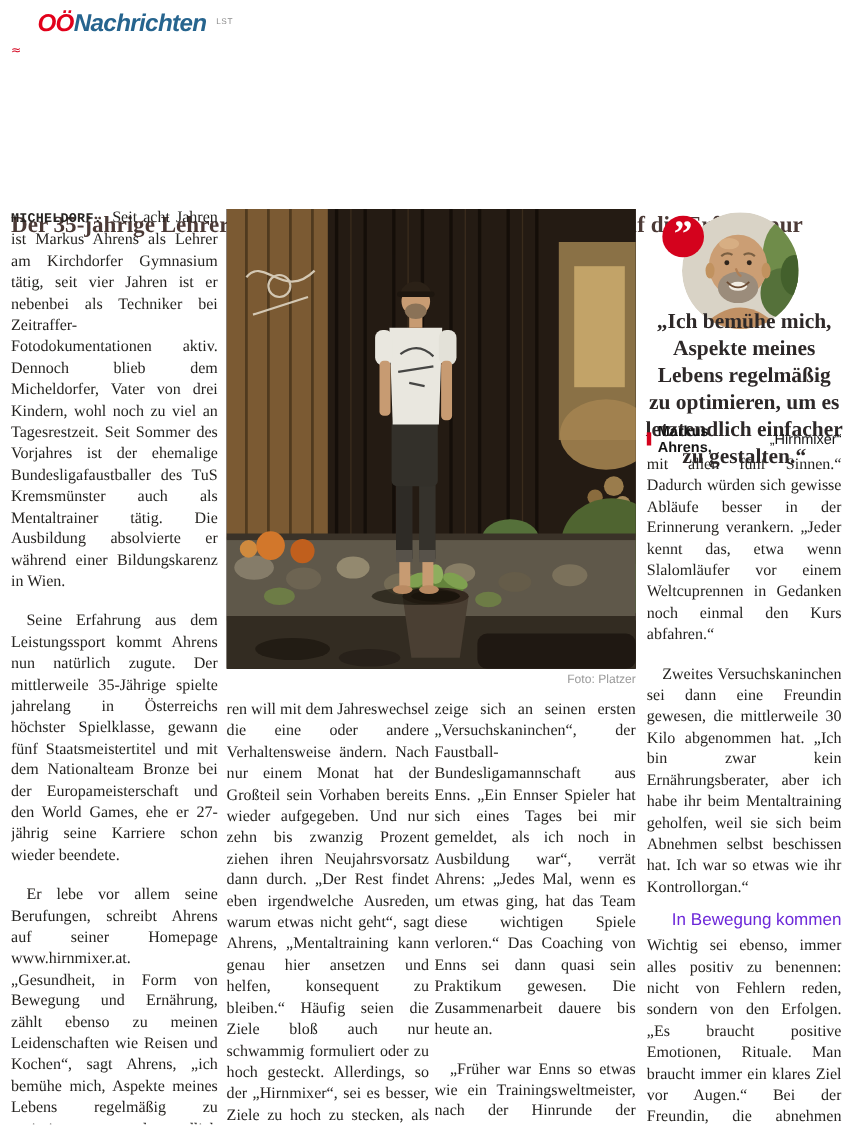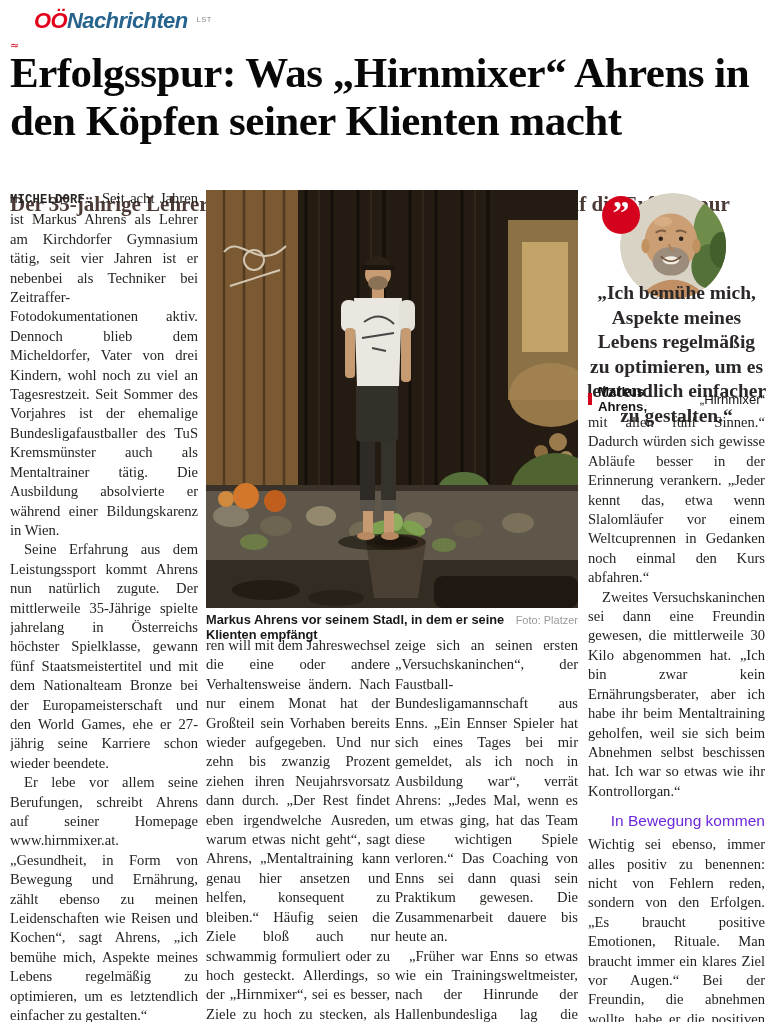--- a/index.html
+++ b/index.html
@@ -25,21 +25,21 @@
               color:#080808; }
   .subheadline { position:absolute; top:151px; left:10px; width:756px;
                  font-size:21px; line-height:25px; color:#4b3a36;margin-top:41px; }
   
   .col { position:absolute; overflow:hidden; font-size:14.6px; line-height:19.4px;
          text-align:justify; color:#262421; }
   .col1 { left:10px;  top:189px; width:188px; height:833px; }
   .col2 { left:206px; top:636px; width:184px; height:386px; }
   .col3 { left:395px; top:636px; width:183px; height:386px; }
   .col4 { left:588px; top:413px; width:177px; height:609px; }
-  .col p.indent { text-indent:14px; }
+  .col p.indent { text-indent:14px;margin-top:16px; }
   .col p.flush, .col p.lead { text-indent:0; }
   .lead-span { font-family:Liberation Mono, monospace; font-weight:bold;
                font-size:12.2px; letter-spacing:0.2px; }
   .sec-heading { font-family:"Liberation Sans", sans-serif; font-weight:normal;
                  font-size:15.5px; line-height:19px; margin:10px 0 5px 0; color:#6d28d9;
                  text-align:right; }
   
   .photo { position:absolute; left:206px; top:190px; width:372px; height:418px;
            background:#241b13; }
   .photo svg { display:block; width:100%; height:100%; }
@@ -66,21 +66,20 @@
 </head>
 <body>
 
 <div class="page">
 
   <div class="masthead">
     <span class="logo"><span class="logo-red">OÖ</span><span class="logo-blue">Nachrichten</span></span><span class="edition">LST</span>
   </div>
   <div class="squiggle">≈</div>
 
-  <h1 class="headline">Erfolgsspur: Was „Hirnmixer“ Ahrens in den Köpfen seiner Klienten macht</h1>
   <h2 class="subheadline">Der 35-jährige Lehrer aus Micheldorf führt als Mentalcoach auf die Erfolgsspur</h2>
 
   <div class="col col1">
       <p class="flush"><span class="lead-span">MICHELDORF. </span>Seit acht Jahren ist Markus Ahrens als Lehrer am Kirchdorfer Gymnasium tätig, seit vier Jahren ist er nebenbei als Techniker bei Zeitraffer-Fotodokumentationen aktiv. Dennoch blieb dem Micheldorfer, Vater von drei Kindern, wohl noch zu viel an Tagesrestzeit. Seit Sommer des Vorjahres ist der ehemalige Bundesligafaustballer des TuS Kremsmünster auch als Mentaltrainer tätig. Die Ausbildung absolvierte er während einer Bildungskarenz in Wien.</p>
       <p class="indent">Seine Erfahrung aus dem Leistungssport kommt Ahrens nun natürlich zugute. Der mittlerweile 35-Jährige spielte jahrelang in Österreichs höchster Spielklasse, gewann fünf Staatsmeistertitel und mit dem Nationalteam Bronze bei der Europameisterschaft und den World Games, ehe er 27-jährig seine Karriere schon wieder beendete.</p>
       <p class="indent">Er lebe vor allem seine Berufungen, schreibt Ahrens auf seiner Homepage www.hirnmixer.at. „Gesundheit, in Form von Bewegung und Ernährung, zählt ebenso zu meinen Leidenschaften wie Reisen und Kochen“, sagt Ahrens, „ich bemühe mich, Aspekte meines Lebens regelmäßig zu optimieren, um es letztendlich einfacher zu gestalten.“</p>
     </div>
   <div class="col col2">
       <p class="flush">ren will mit dem Jahreswechsel die eine oder andere Verhaltensweise ändern. Nach nur einem Monat hat der Großteil sein Vorhaben bereits wieder aufgegeben. Und nur zehn bis zwanzig Prozent ziehen ihren Neujahrsvorsatz dann durch. „Der Rest findet eben irgendwelche Ausreden, warum etwas nicht geht“, sagt Ahrens, „Mentaltraining kann genau hier ansetzen und helfen, konsequent zu bleiben.“ Häufig seien die Ziele bloß auch nur schwammig formuliert oder zu hoch gesteckt. Allerdings, so der „Hirnmixer“, sei es besser, Ziele zu hoch zu stecken, als gar keine zu haben: „Dann lassen sich zumindest Teilerfolge feiern.“</p>
     </div>
@@ -201,21 +200,20 @@
         <rect x="166" y="96" width="12" height="12" fill="#c79b72"></rect>
         <circle cx="172" cy="84" r="13" fill="#c89c73"></circle>
         <ellipse cx="172" cy="93" rx="10" ry="7" fill="#8a7257"></ellipse>
         <path d="M158,78 a14,12 0 0 1 28,0 Z" fill="#2b2117"></path>
         <rect x="155" y="75" width="34" height="5" rx="2.5" fill="#1d160f"></rect>
       </g>
     </svg>
   </div>
 
   <div class="caption-row">
-    <span class="caption">Markus Ahrens vor seinem Stadl, in dem er seine Klienten empfängt</span>
     <span class="credit">Foto: Platzer</span>
   </div>
 
   <div class="quote-bubble">
     <svg viewBox="0 0 38 38">
       <circle cx="19" cy="19" r="19" fill="#d4021d"></circle>
       <text x="19" y="28" text-anchor="middle" font-family="Liberation Serif, serif" font-weight="bold" font-size="34" fill="#ffffff">”</text>
     </svg>
   </div>
   <div class="portrait">

